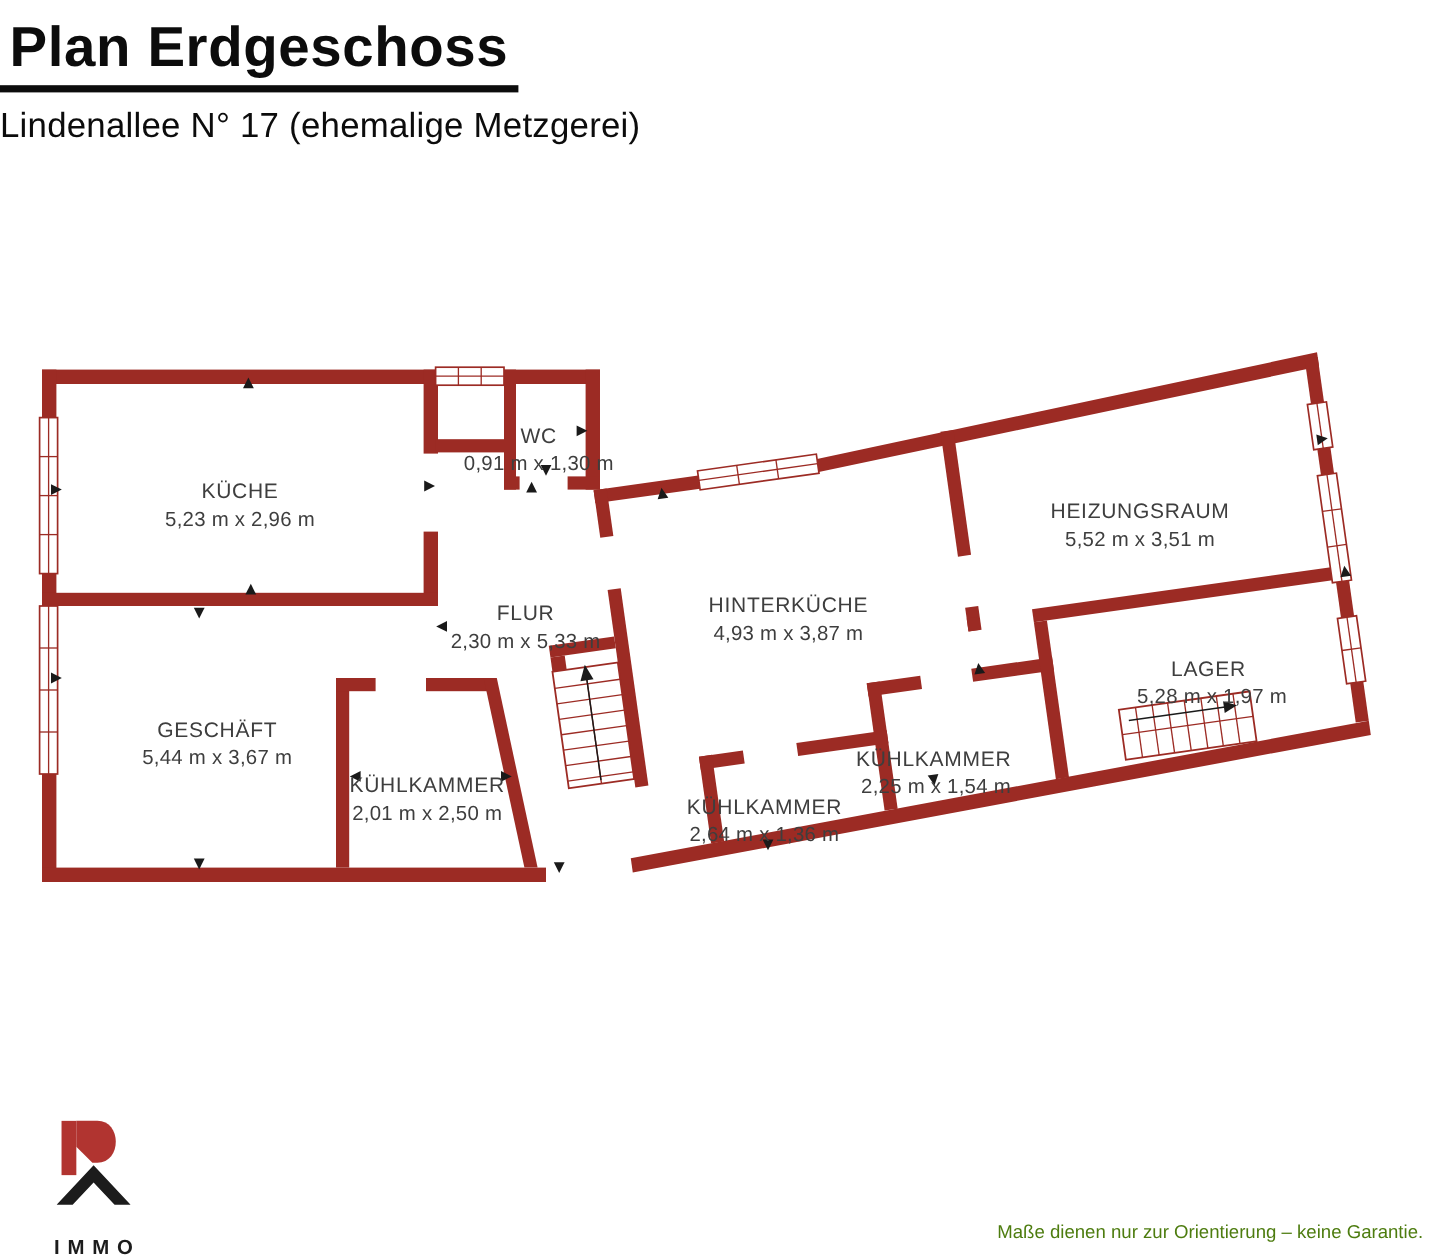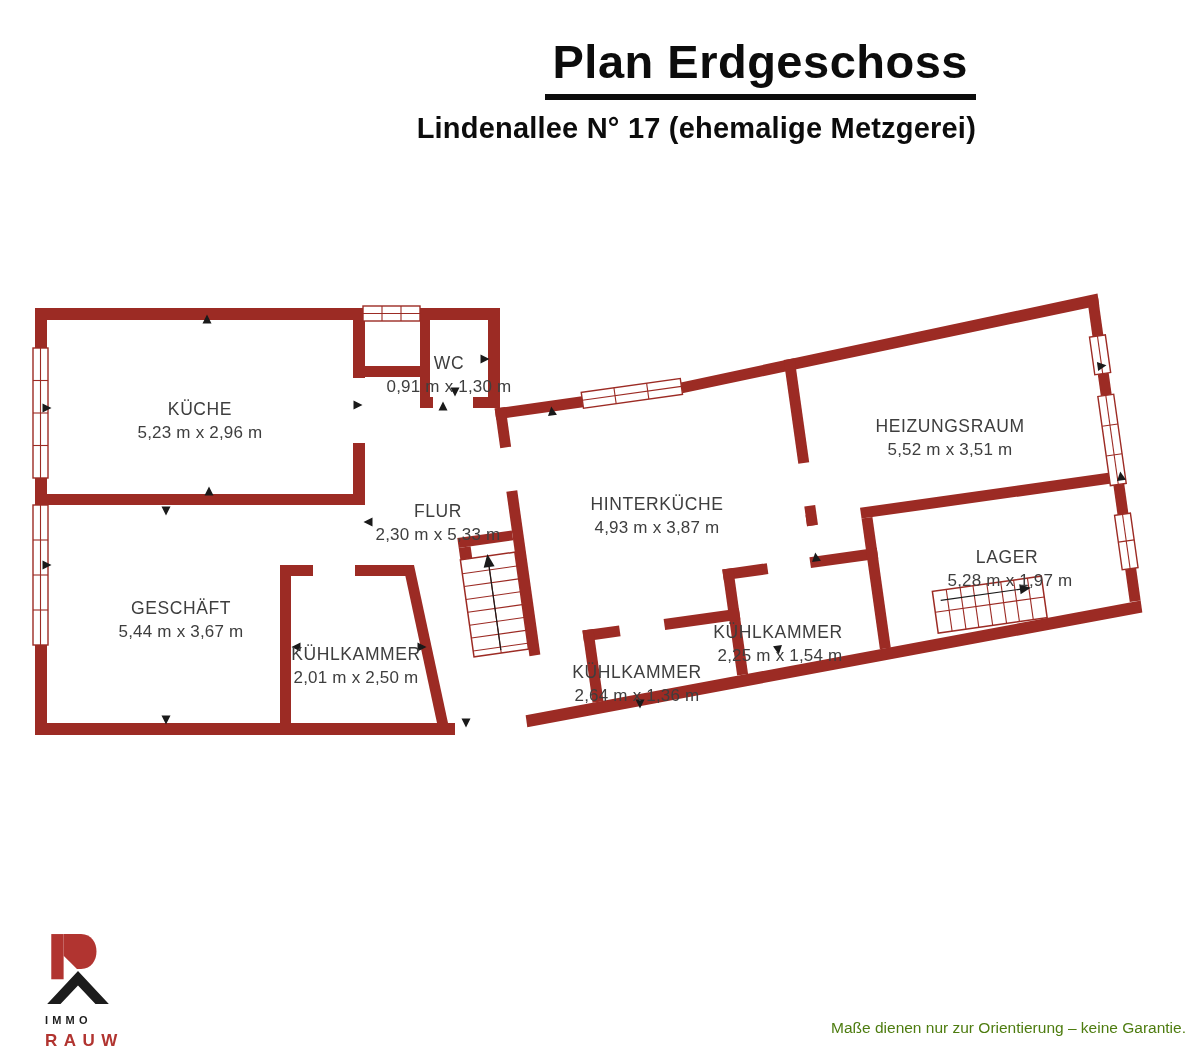--- a/index.html
+++ b/index.html
@@ -1,34 +1,34 @@
 <!DOCTYPE html>
 <html><head>
 <meta charset="utf-8">
 <style>
   html,body{margin:0;padding:0;background:#fff;}
   .page{position:relative;width:1200px;height:1050px;background:#ffffff;overflow:hidden;
         font-family:"Liberation Sans", sans-serif;}
-  .hdr{position:absolute;top:34px;left:0;width:976px;text-align:right;}
+  .hdr{position:absolute;top:11px;left:0;width:976px;text-align:left;}
   .title{display:inline-block;margin:0;font-size:47px;font-weight:800;color:#0c0c0c;
          letter-spacing:0.5px;border-bottom:6px solid #0c0c0c;padding:0 8px 5px 8px;}
-  .subtitle{margin:12px 0 0 0;font-size:29px;font-weight:700;color:#0c0c0c;letter-spacing:0.2px;}
+  .subtitle{margin:12px 0 0 0;font-size:29px;font-weight:400;color:#0c0c0c;letter-spacing:0.2px;}
   svg.plan{position:absolute;top:0;left:0;}
   .w{fill:#9C2B24;}
   .win{fill:#ffffff;stroke:#9C2B24;stroke-width:1.4;}
   .winline{stroke:#9C2B24;stroke-width:1.1;fill:none;}
   .stair{fill:#ffffff;stroke:#9C2B24;stroke-width:1.5;}
   .stepline{stroke:#9C2B24;stroke-width:1.1;}
   .dirline{stroke:#1a1a1a;stroke-width:1.2;fill:none;}
   .dirhead{fill:#1a1a1a;}
   .rn{font-size:17.5px;fill:#3E3E3E;letter-spacing:0.6px;text-anchor:middle;}
   .rd{font-size:17px;fill:#3E3E3E;letter-spacing:0.2px;text-anchor:middle;}
   .logo{position:absolute;left:45px;top:932px;width:180px;}
   .logo svg{display:block;width:62px;height:74px;margin-left:2px;}
-  .logo-immo{margin-top:8px;font-size:11px;font-weight:700;letter-spacing:0.38em;color:#1c1c1c;}
+  .logo-immo{margin-top:24px;font-size:17px;font-weight:700;letter-spacing:0.38em;color:#1c1c1c;}
   .logo-rauw{margin-top:5px;font-size:17px;font-weight:700;letter-spacing:0.38em;color:#B13430;}
   .disclaimer{position:absolute;right:14px;bottom:13px;font-size:15.5px;font-weight:500;color:#4d7c0f;}
 </style>
 </head>
 <body>
 
 <div class="page">
 
   <div class="hdr">
     <h1 class="title">Plan Erdgeschoss</h1>

